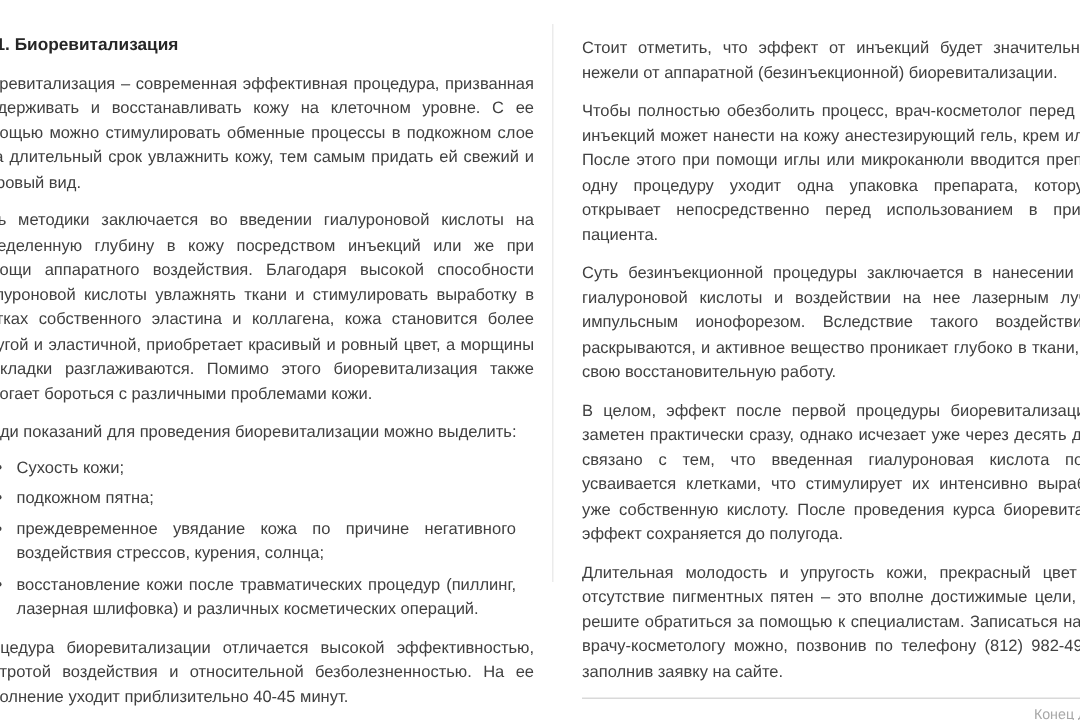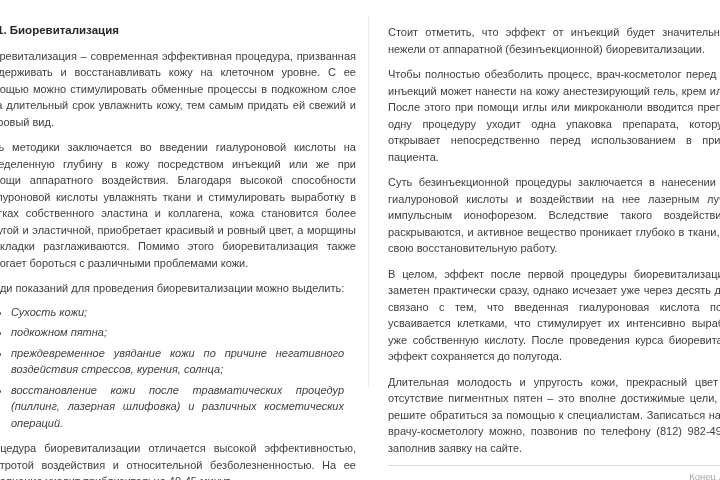--- a/index.html
+++ b/index.html
@@ -29,21 +29,21 @@
     text-align: left;
   }
   .para { margin: 0 0 9px 0; }
   .para:last-child { margin-bottom: 0; }
   .list-intro { margin: 0 0 7px 0; }
   ul.bullet-list {
     margin: 0 0 9px 0;
     padding-left: 31px;
     list-style: disc outside;
   }
-  ul.bullet-list li { margin: 0 12px 4px 0; font-style: italic; }
+  ul.bullet-list li { margin: 0 12px 4px 0; }
   .page-edge {
     position: absolute;
     left: 368px; top: 16px;
     width: 1px; height: 372px;
     background: #ebebeb;
   }
   .footer-rule {
     border: none;
     border-top: 1px solid #d9d9d9;
     margin: 8px 0 5px 0;
@@ -59,21 +59,21 @@
 <body>
 
 <div class="page page-left">
   <h2 class="heading">1. Биоревитализация</h2>
   <p class="para">Биоревитализация – современная эффективная процедура, призванная поддерживать и восстанавливать кожу на клеточном уровне. С ее помощью можно стимулировать обменные процессы в подкожном слое и на длительный срок увлажнить кожу, тем самым придать ей свежий и здоровый вид.</p>
   <p class="para">Суть методики заключается во введении гиалуроновой кислоты на определенную глубину в кожу посредством инъекций или же при помощи аппаратного воздействия. Благодаря высокой способности гиалуроновой кислоты увлажнять ткани и стимулировать выработку в клетках собственного эластина и коллагена, кожа становится более упругой и эластичной, приобретает красивый и ровный цвет, а морщины и складки разглаживаются. Помимо этого биоревитализация также помогает бороться с различными проблемами кожи.</p>
   <p class="para list-intro">Среди показаний для проведения биоревитализации можно выделить:</p>
   <ul class="bullet-list">
     <li>Сухость кожи;</li>
     <li>подкожном пятна;</li>
-    <li>преждевременное увядание кожи по причине негативного воздействия стрессов, курения, солнца;</li>
+    <li>преждевременное увядание кожа по причине негативного воздействия стрессов, курения, солнца;</li>
     <li>восстановление кожи после травматических процедур (пиллинг, лазерная шлифовка) и различных косметических операций.</li>
   </ul>
   <p class="para">Процедура биоревитализации отличается высокой эффективностью, быстротой воздействия и относительной безболезненностью. На ее выполнение уходит приблизительно 40-45 минут.</p>
 </div>
 
 <div class="page-edge"></div>
 
 <div class="page page-right">
   <p class="para">Стоит отметить, что эффект от инъекций будет значительно выше, нежели от аппаратной (безинъекционной) биоревитализации.</p>
   <p class="para">Чтобы полностью обезболить процесс, врач-косметолог перед началом инъекций может нанести на кожу анестезирующий гель, крем или спрей. После этого при помощи иглы или микроканюли вводится препарат. На одну процедуру уходит одна упаковка препарата, которую врач открывает непосредственно перед использованием в присутствии пациента.</p>

